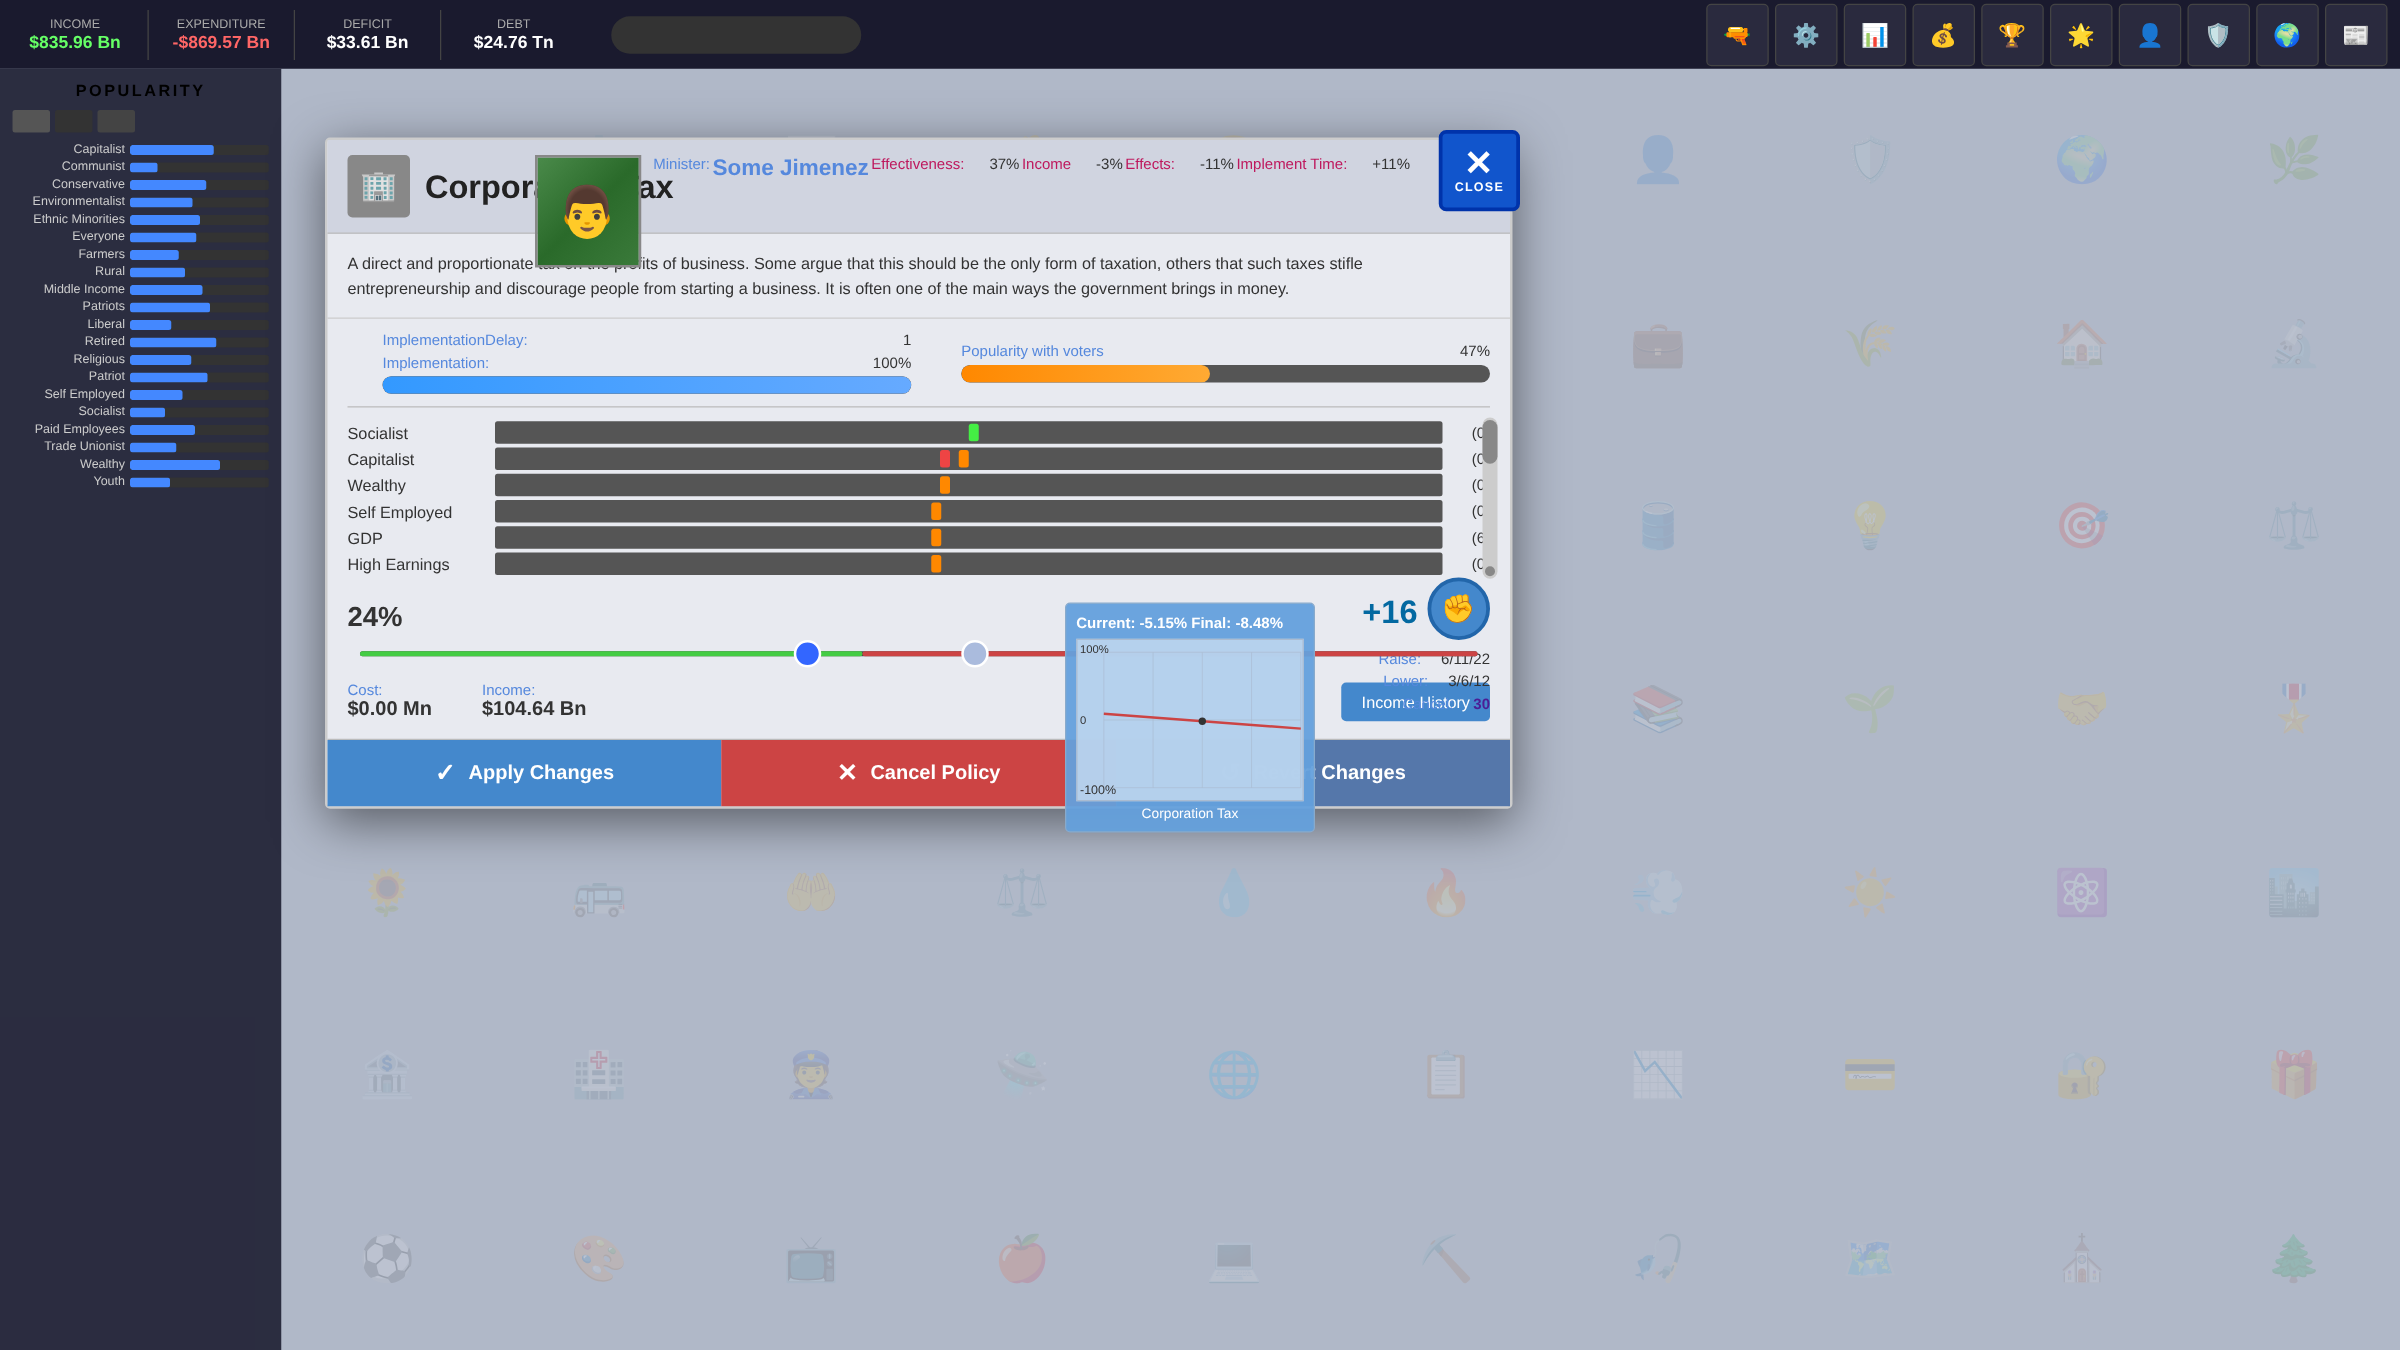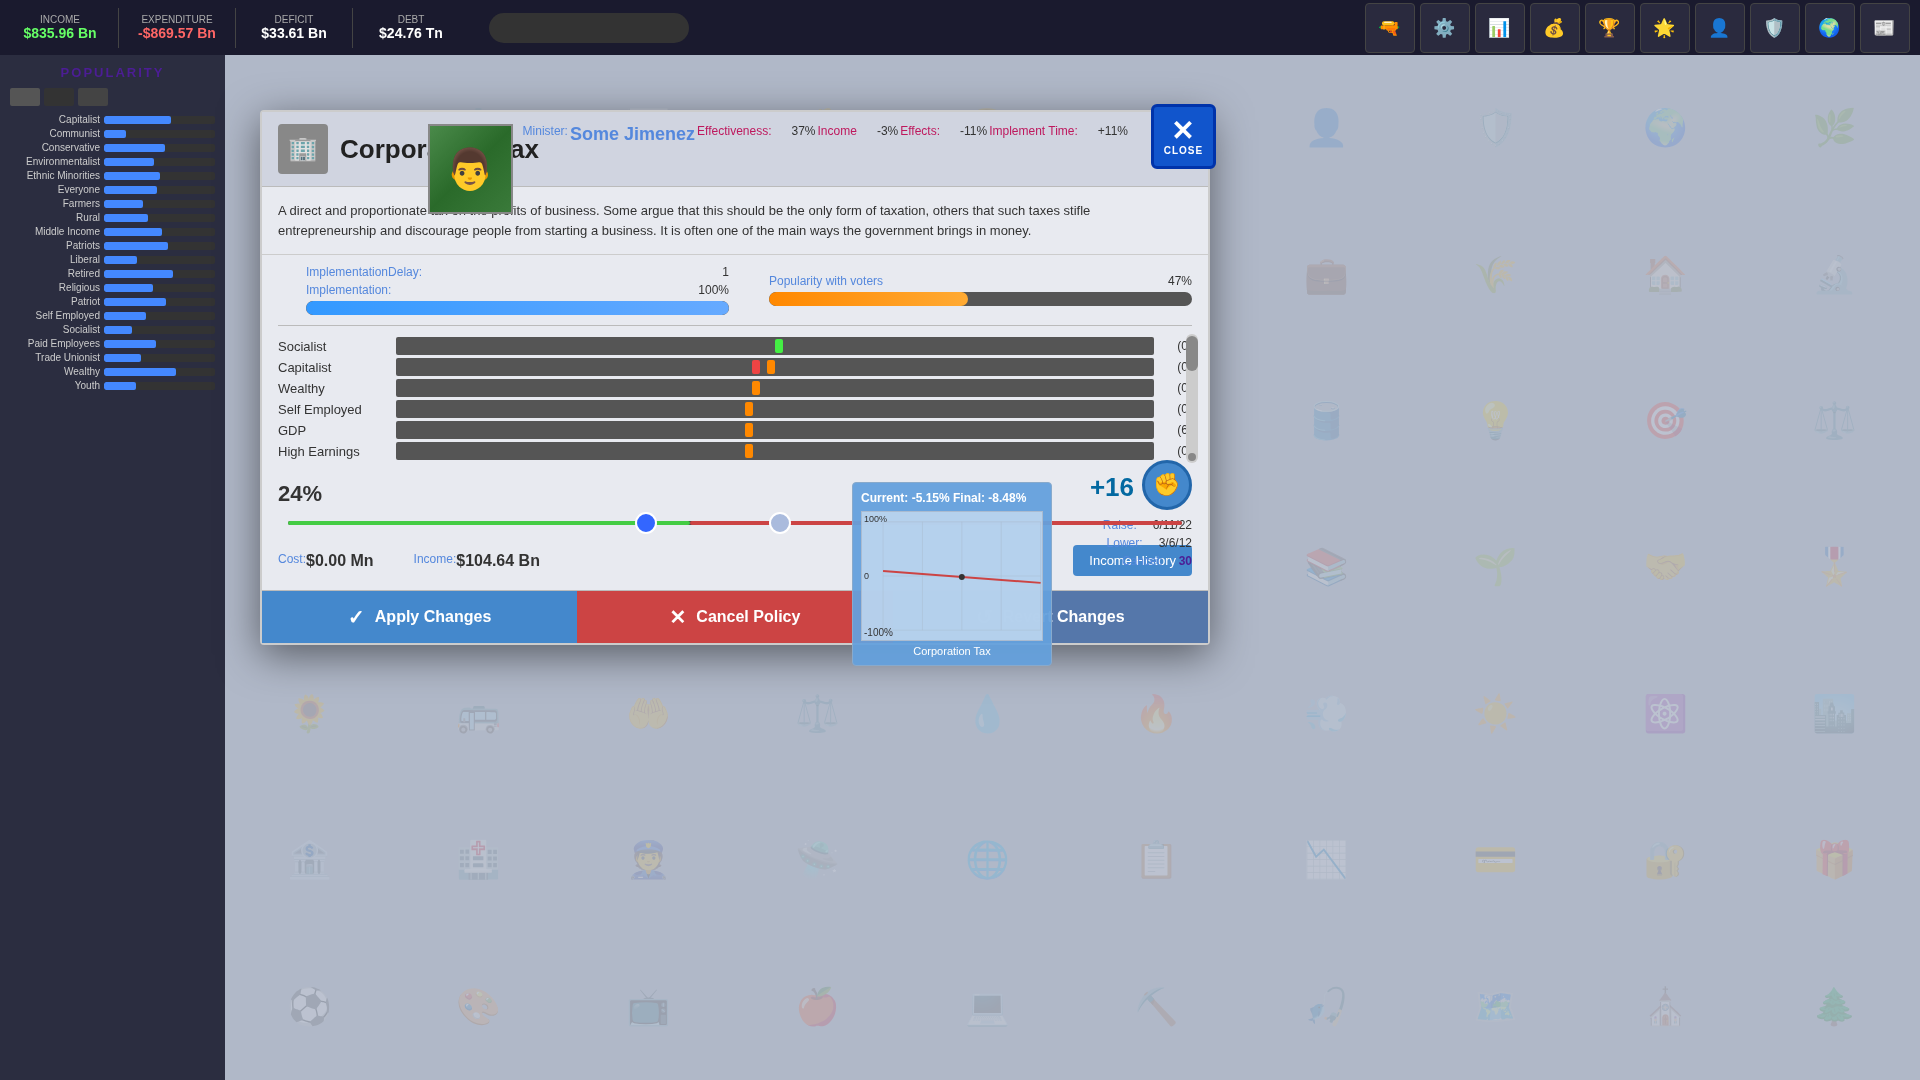--- a/index.html
+++ b/index.html
@@ -70,21 +70,21 @@
       top: 55px;
       left: 0;
       width: 225px;
       bottom: 0;
       background: rgba(20,20,40,0.85);
       padding: 10px;
       z-index: 5;
       overflow-y: auto;
     }
     .popularity-header {
-      color: #4c1d95;
+      color: #000000;
       font-size: 13px;
       font-weight: bold;
       text-align: center;
       margin-bottom: 8px;
       letter-spacing: 2px;
     }
     .pop-bar-row {
       display: flex;
       align-items: center;
       margin: 3px 0;
@@ -368,21 +368,21 @@
       cursor: pointer;
     }
 
     
     .cost-income-row {
       display: flex;
       gap: 40px;
       padding: 6px 16px;
       align-items: center;
     }
-    .cost-group { display: flex; }
+    .cost-group { display: flex; flex-direction: column; }
     .cost-label { color: #5588dd; font-size: 12px; }
     .cost-value { font-size: 16px; font-weight: bold; color: #333; }
     .income-history-btn {
       margin-left: auto;
       background: #4488cc;
       color: white;
       border: none;
       padding: 8px 16px;
       border-radius: 4px;
       font-size: 13px;

